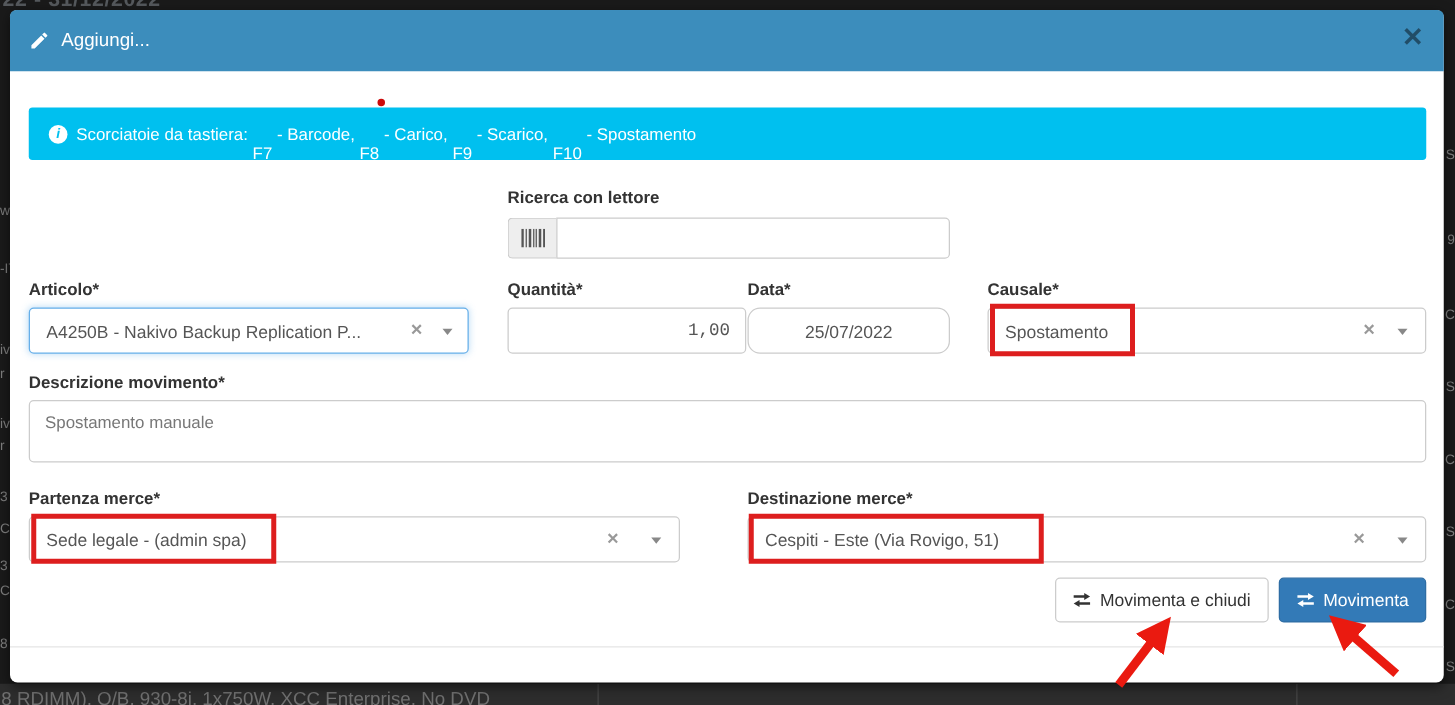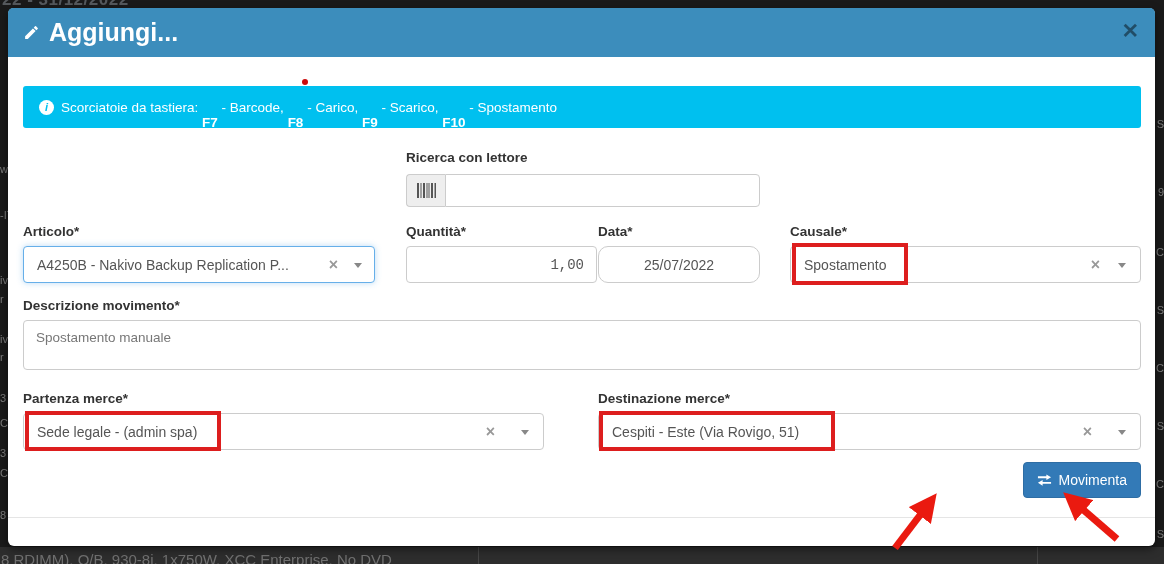--- a/index.html
+++ b/index.html
@@ -29,37 +29,37 @@
   .modal {
     position:absolute; left:8px; top:8px; width:1147px; height:538px;
     background:#fff; border-radius:6px; box-shadow:0 3px 9px rgba(0,0,0,.5);
   }
   .modal-header {
     position:absolute; left:0; top:0; right:0; height:49px;
     background:#3c8dbc; border-radius:5px 5px 0 0;
     display:flex; align-items:center; padding:0 15px; color:#fff;
   }
   .pencil { display:inline-flex; margin-right:9px; }
-  .modal-title { font-size:25px; font-weight:700; }
+  .modal-title { font-size:15px; font-weight:400; }
   .close-btn {
     position:absolute; right:16px; top:12px; border:0; background:transparent;
     font-size:21px; font-weight:700; color:rgba(0,0,0,.45); cursor:pointer; line-height:1;
   }
   
   .infobar {
     position:absolute; left:15px; top:78px; width:1118px; height:42px;
     background:#00c0ef; border-radius:3px; color:#fff; font-size:13.5px;
     display:flex; align-items:center; padding:0 16px; white-space:pre;
   }
   .info-icon {
     display:inline-flex; align-items:center; justify-content:center;
     width:15px; height:15px; border-radius:50%; background:#fff; color:#00c0ef;
     font-size:11px; font-weight:700; font-style:italic; margin-right:7px; flex:0 0 auto;
   }
-  .infobar b { font-weight:700;margin-top:31px; }
+  .infobar b { font-weight:400;margin-top:31px; }
   .red-dot { position:absolute; left:294px; top:71px; width:6px; height:6px; border-radius:50%; background:#cc0a0a; }
 
   
   .lbl { position:absolute; font-size:13.5px; font-weight:700; color:#333; white-space:nowrap; }
   .txt {
     position:absolute; height:37px; border:1px solid #ccc; border-radius:4px;
     font-family:inherit; font-size:14px; color:#555; background:#fff; padding:0 12px; outline:none;
   }
   .sel {
     position:absolute; height:37px; border:1px solid #ccc; border-radius:4px; background:#fff;
@@ -220,20 +220,29 @@
 
     <label class="lbl" style="left:590px; top:383px;">Destinazione merce*</label>
     <div class="sel" style="left:590px; top:405px; width:543px;">
       <span class="val">Cespiti - Este (Via Rovigo, 51)</span>
       <span class="clear" style="right:48px;">×</span>
       <span class="caret" style="right:14px;"></span>
     </div>
     <div class="hlbox hl-dest"></div>
 
     <div class="btn-row">
+      <button class="btn btn-default">
+        <span style="display:inline-flex;">
+          <svg width="15" height="12" viewBox="0 0 16 12" fill="currentColor">
+              <path d="M10 0l5 3-5 3V4H1V2h9V0z"></path>
+              <path d="M6 6L1 9l5 3v-2h9V8H6V6z"></path>
+            </svg>
+        </span>
+        <span>Movimenta e chiudi</span>
+      </button>
       <button class="btn btn-primary">
         <span style="display:inline-flex;">
           <svg width="15" height="12" viewBox="0 0 16 12" fill="currentColor">
               <path d="M10 0l5 3-5 3V4H1V2h9V0z"></path>
               <path d="M6 6L1 9l5 3v-2h9V8H6V6z"></path>
             </svg>
         </span>
         <span>Movimenta</span>
       </button>
     </div>

